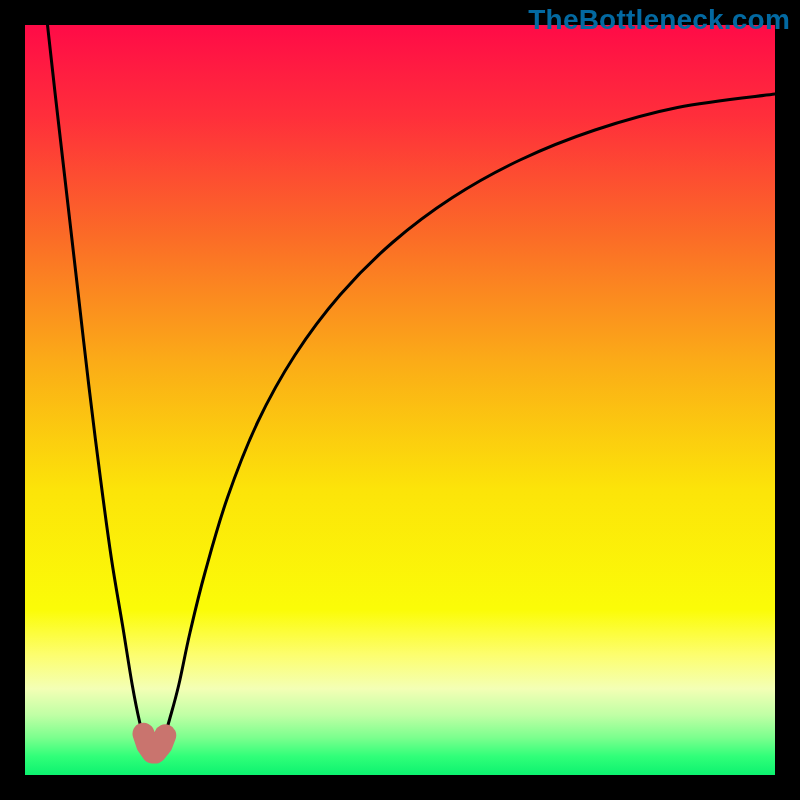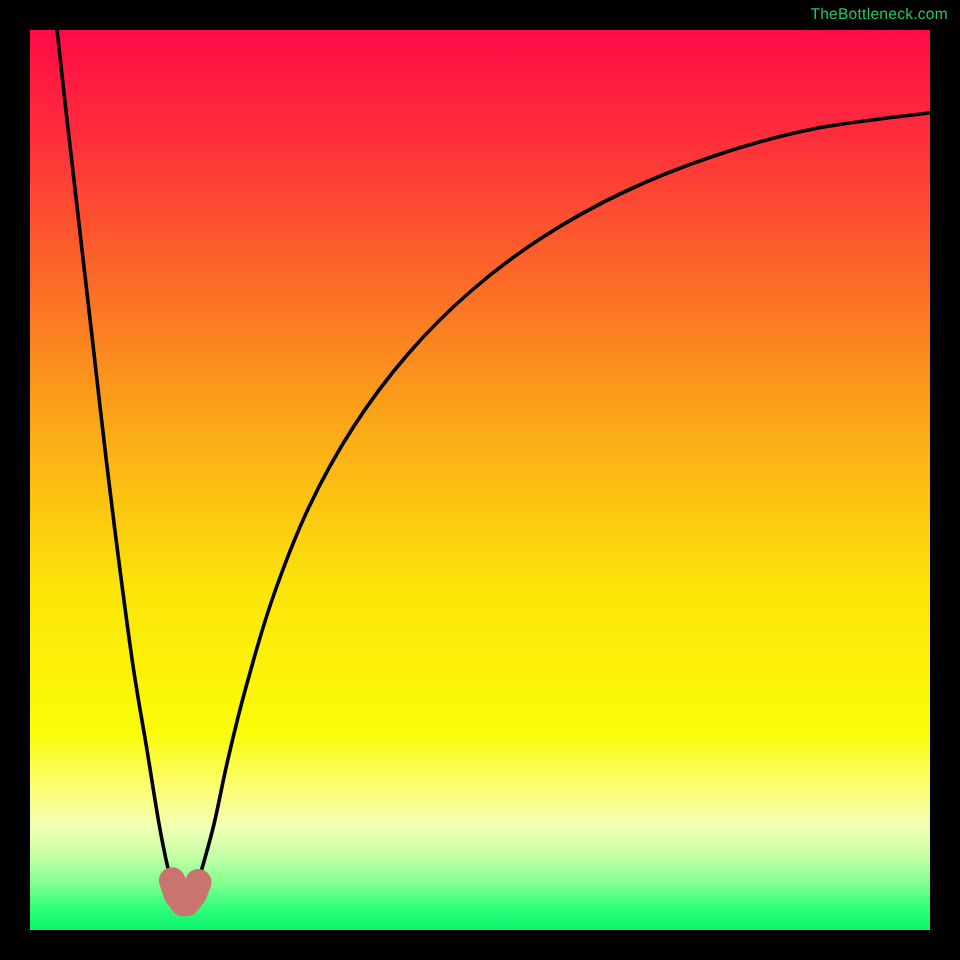--- a/index.html
+++ b/index.html
@@ -27,23 +27,23 @@
     height: 750px;
     overflow: hidden;
   }
   .plot svg {
     display: block;
   }
   .watermark {
     position: absolute;
     top: 4px;
     right: 10px;
-    color: #22c55e;
-    font-size: 13px;
-    font-weight: 400;
+    color: #0369a1;
+    font-size: 28px;
+    font-weight: 700;
     letter-spacing: 0.2px;
     user-select: none;
   }
 </style>
 </head>
 <body>
 
 <div class="frame">
   <div class="plot">
     <svg viewBox="0 0 750 750" width="750" height="750" preserveAspectRatio="none">

